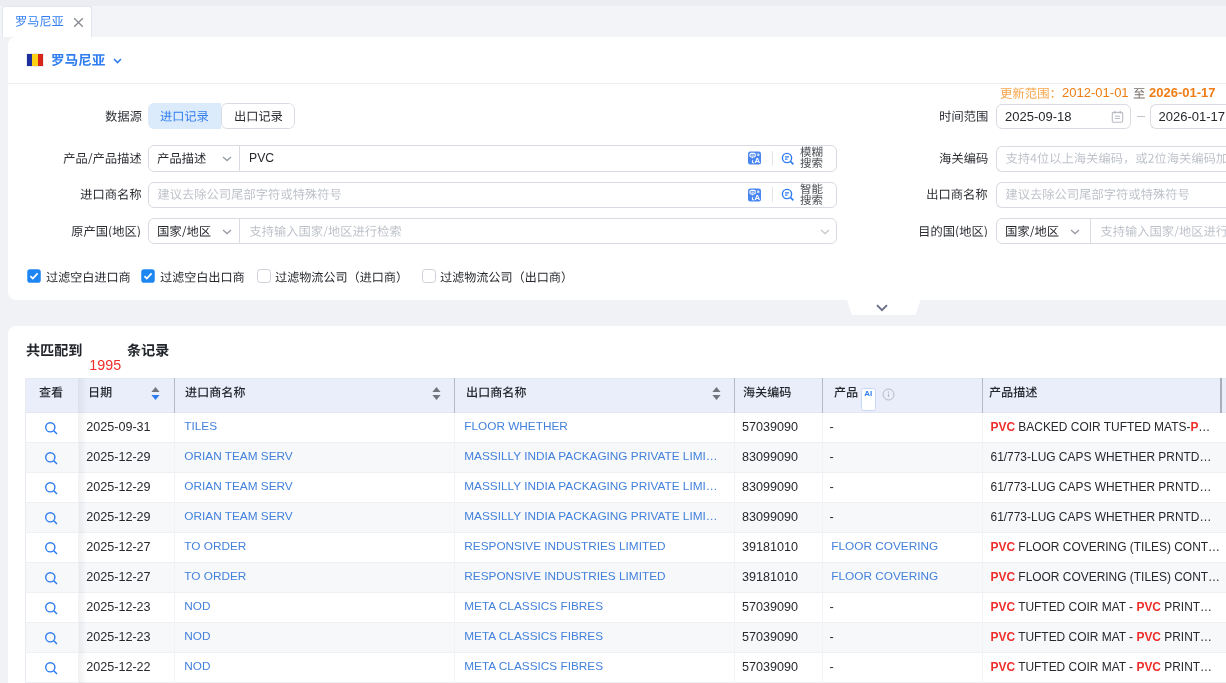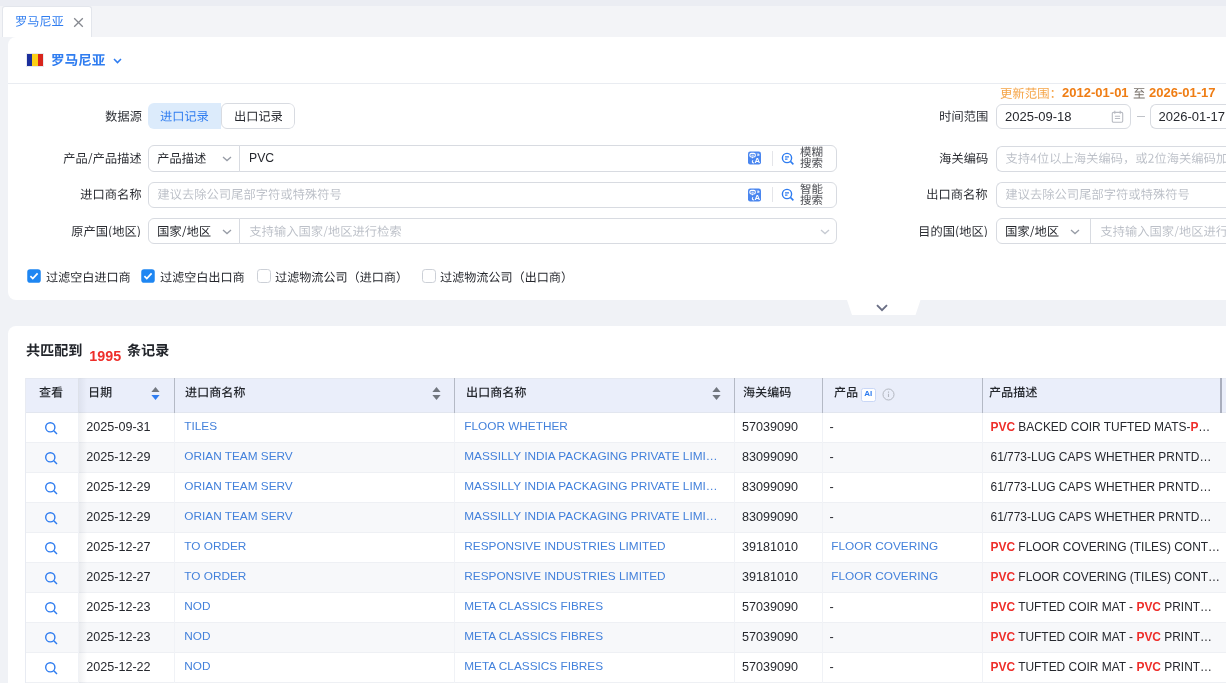--- a/index.html
+++ b/index.html
@@ -338,21 +338,21 @@
   </svg>
 <div class="ab" style="left:1000.1px;top:86.5px">
     <svg width="62.0" height="12.4" viewBox="0 0 5000 1000" fill="#f5a243">
       <use href="#g57" x="0"></use>
       <use href="#g58" x="1000"></use>
       <use href="#g59" x="2000"></use>
       <use href="#g60" x="3000"></use>
       <use href="#g61" x="4000"></use>
     </svg>
   </div>
-<div class="ab tt" style="left:1062.1px;top:86.4px;font-size:13px;font-weight:bold;color:#ef7d14">2012-01-01</div>
+<div class="ab tt" style="left:1062.1px;top:86.4px;font-size:13px;font-weight:normal;color:#ef7d14">2012-01-01</div>
 <div class="ab" style="left:1132.6px;top:86.5px">
     <svg width="12.4" height="12.4" viewBox="0 0 1000 1000" fill="#77706a">
       <use href="#g62" x="0"></use>
     </svg>
   </div>
 <div class="ab tt" style="left:1149.0px;top:86.4px;font-size:13px;font-weight:bold;color:#ef7d14">2026-01-17</div>
 <div class="ab" style="left:938.6px;top:109.5px;">
     <svg width="49.4" height="12.3" viewBox="0 0 4000 1000" fill="#2b2d33">
       <use href="#g63" x="0"></use>
       <use href="#g64" x="1000"></use>
@@ -544,21 +544,21 @@
   </svg>
 <div class="panel" style="left:8px;top:325.5px;width:1292px;height:400px"></div>
 <div class="ab" style="left:25.5px;top:342.6px">
     <svg width="56.4" height="14.1" viewBox="0 0 4000 1000" fill="#21242a">
       <use href="#g86" x="0"></use>
       <use href="#g87" x="1000"></use>
       <use href="#g88" x="2000"></use>
       <use href="#g89" x="3000"></use>
     </svg>
   </div>
-<div class="ab tt" style="left:89.3px;top:349px;font-size:14.3px;font-weight:bold;color:#ee2e2a">1995</div>
+<div class="ab tt" style="left:89.3px;top:358px;font-size:14.3px;font-weight:normal;color:#ee2e2a">1995</div>
 <div class="ab" style="left:127.2px;top:342.6px">
     <svg width="42.3" height="14.1" viewBox="0 0 3000 1000" fill="#21242a">
       <use href="#g90" x="0"></use>
       <use href="#g91" x="1000"></use>
       <use href="#g92" x="2000"></use>
     </svg>
   </div>
 <div class="ab" style="left:25px;top:378px;width:1275px;height:35px;background:#eaeefa;border-top:1px solid #e5e9f2;border-bottom:1px solid #e2e6ef"></div>
 <div class="ab" style="left:173.5px;top:378px;width:1px;height:35px;background:#b4b9c5"></div>
 <div class="ab" style="left:453.5px;top:378px;width:1px;height:35px;background:#b4b9c5"></div>
@@ -631,21 +631,21 @@
     </svg>
   </div>
 <div class="ab" style="left:988.5px;top:386.3px;">
     <svg width="48.4" height="12.1" viewBox="0 0 4000 1000" fill="#23262c">
       <use href="#g107" x="0"></use>
       <use href="#g108" x="1000"></use>
       <use href="#g109" x="2000"></use>
       <use href="#g110" x="3000"></use>
     </svg>
   </div>
-<div class="ab tt" style="left:860.5px;top:388px;width:15.5px;height:14px;border:1px solid #c9d7f7;border-radius:2.5px;background:#fff;">
+<div class="ab tt" style="left:860.5px;top:388px;width:15.5px;height:23px;border:1px solid #c9d7f7;border-radius:2.5px;background:#fff;">
     <div style="font-size:8px;font-weight:bold;color:#2e7cf0;text-align:center;line-height:10.5px">AI</div>
   </div>
 <svg class="ab" style="left:881.5px;top:387.5px" width="13" height="13" viewBox="0 0 13 13">
     <circle cx="6.5" cy="6.5" r="5.5" stroke="#b3b7c0" stroke-width="1" fill="none"></circle>
     <path d="M6.5 5.7v3.4M6.5 3.6v1.2" stroke="#b3b7c0" stroke-width="1.1" fill="none"></path>
   </svg>
 <svg class="ab" style="left:151.3px;top:387.3px" width="9" height="13" viewBox="0 0 9 13">
     <path d="M4.5 0L8.6 5H0.4Z" fill="#71767e"></path>
     <path d="M4.5 13L0.4 8h8.2Z" fill="#2e7cf0"></path>
   </svg>

